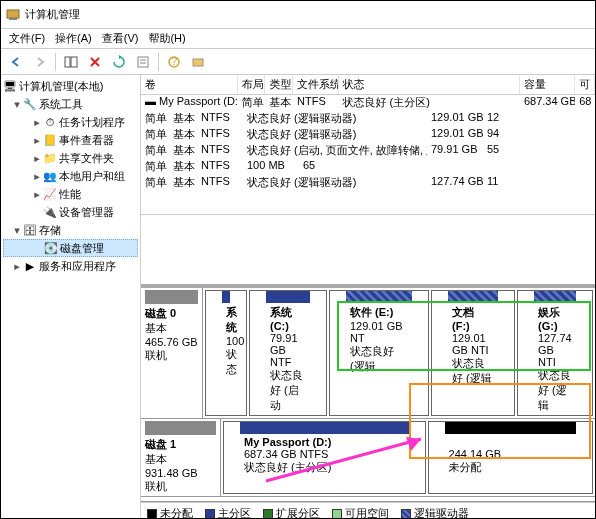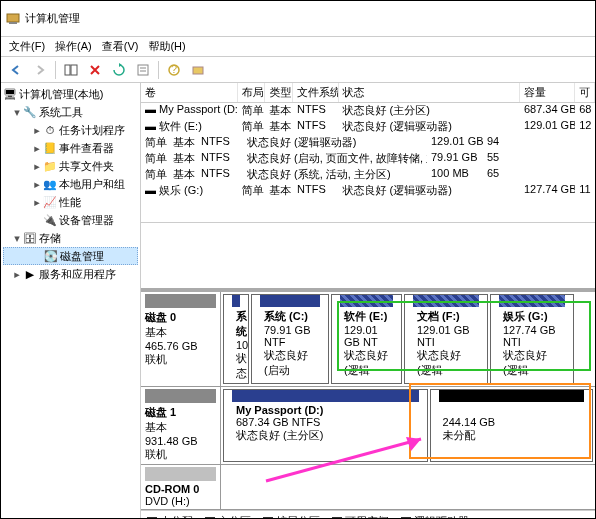--- a/index.html
+++ b/index.html
@@ -1,17 +1,17 @@
 <!DOCTYPE html>
 <html><head>
 <meta charset="utf-8">
 <style>
 * { margin: 0; padding: 0; box-sizing: border-box; font-family: "Microsoft YaHei", "SimSun", sans-serif; font-size: 11px; }
 body { background: #fff; width: 596px; height: 519px; border: 1px solid #000; overflow: hidden; position: relative; }
-.titlebar { height: 36px; display: flex; align-items: center; padding: 0 4px; border-bottom: 1px solid #ccc; }
+.titlebar { height: 28px; display: flex; align-items: center; padding: 0 4px; border-bottom: 1px solid #ccc; }
 .titlebar .ico { width: 16px; height: 16px; margin-right: 4px; display: inline-flex; align-items: center; justify-content: center; }
 .menubar { height: 20px; display: flex; align-items: flex-start; padding: 0 4px; gap: 2px; border-bottom: 1px solid #ccc; }
 .menubar span { padding: 2px 4px; }
 .toolbar { height: 26px; display: flex; align-items: center; padding: 0 4px; gap: 2px; border-bottom: 1px solid #ccc; }
 .tbtn { width: 22px; height: 22px; display: inline-flex; align-items: center; justify-content: center; border: 1px solid transparent; }
 .tsep { width: 1px; height: 18px; background: #ccc; margin: 0 2px; }
 .main { display: flex; height: calc(519px - 22px - 20px - 26px - 2px); }
 .tree { width: 140px; border-right: 1px solid #ccc; padding: 2px; overflow: hidden; }
 .tree-item { display: flex; align-items: center; height: 18px; white-space: nowrap; }
 .tree-item.sel { background: #cce8ff; border: 1px dotted #7aa7d8; }
@@ -23,21 +23,21 @@
 .grid-body { border-bottom: 1px solid #ccc; }
 .grow { display: flex; height: 16px; }
 .gc { padding: 0 4px; overflow: hidden; white-space: nowrap; }
 .c0 { width: 98px; } .c1 { width: 28px; } .c2 { width: 28px; } .c3 { width: 46px; } .c4 { width: 184px; } .c5 { width: 56px; } .c6 { width: 20px; }
 .diskpanel { border-top: 4px solid #aaa; overflow: hidden; }
 .diskrow { display: flex; border-bottom: 1px solid #999; }
 .diskinfo { width: 80px; border-right: 1px solid #999; padding: 2px 4px; }
 .diskinfo .bar { height: 14px; background: #888; margin-bottom: 2px; }
 .diskinfo.cd .bar { background: #c0c0c0; }
 .volrow { flex: 1; display: flex; padding: 2px; gap: 2px; }
-.vol { border: 1px solid #666; padding: 2px 12px; overflow: hidden; }
+.vol { border: 1px solid #666; padding: 2px 20px; overflow: hidden; }
 .vol .vbar { height: 12px; background: #2a3f8f; margin: -2px -4px 2px -4px; }
 .vol.hatch .vbar { background: repeating-linear-gradient(45deg,#2a3f8f,#2a3f8f 3px,#5a72c2 3px,#5a72c2 6px); }
 .vol.unalloc .vbar { background: #000; }
 .greenbox { position: absolute; border: 2px solid #2bc22b; pointer-events: none; }
 .orangebox { position: absolute; border: 2px solid #ff8c1a; pointer-events: none; }
 .arrow { position: absolute; pointer-events: none; }
 .legend { display: flex; align-items: center; gap: 4px; padding: 3px 6px; border-top: 1px solid #ccc; flex-wrap: wrap; }
 .lg { display: inline-flex; align-items: center; gap: 3px; margin-right: 8px; }
 .sw { width: 10px; height: 10px; border: 1px solid #333; }
 .sw.un { background: #000; }
@@ -187,21 +187,20 @@
         <div class="grow">
           <div class="gc c0">▬ My Passport (D:)</div>
           <div class="gc c1">简单</div>
           <div class="gc c2">基本</div>
           <div class="gc c3">NTFS</div>
           <div class="gc c4">状态良好 (主分区)</div>
           <div class="gc c5">687.34 GB</div>
           <div class="gc c6">68</div>
         </div>
         <div class="grow">
-          <div class="gc c0">▬ 软件 (E:)</div>
           <div class="gc c1">简单</div>
           <div class="gc c2">基本</div>
           <div class="gc c3">NTFS</div>
           <div class="gc c4">状态良好 (逻辑驱动器)</div>
           <div class="gc c5">129.01 GB</div>
           <div class="gc c6">12</div>
         </div>
         <div class="grow">
           <div class="gc c1">简单</div>
           <div class="gc c2">基本</div>
@@ -215,26 +214,24 @@
           <div class="gc c2">基本</div>
           <div class="gc c3">NTFS</div>
           <div class="gc c4">状态良好 (启动, 页面文件, 故障转储, 主分区)</div>
           <div class="gc c5">79.91 GB</div>
           <div class="gc c6">55</div>
         </div>
         <div class="grow">
           <div class="gc c1">简单</div>
           <div class="gc c2">基本</div>
           <div class="gc c3">NTFS</div>
-          <div class="gc c4">状态良好 (系统, 活动, 主分区)</div>
           <div class="gc c5">100 MB</div>
           <div class="gc c6">65</div>
         </div>
         <div class="grow">
-          <div class="gc c0">▬ 娱乐 (G:)</div>
           <div class="gc c1">简单</div>
           <div class="gc c2">基本</div>
           <div class="gc c3">NTFS</div>
           <div class="gc c4">状态良好 (逻辑驱动器)</div>
           <div class="gc c5">127.74 GB</div>
           <div class="gc c6">11</div>
         </div>
       </div>
 
     <div style="flex:1"></div>
@@ -244,23 +241,23 @@
         <div class="diskinfo">
           <div class="bar"></div>
           <b>磁盘 0</b><br>
           <span>基本</span><br>
           <span>465.76 GB</span><br>
           <span>联机</span>
         </div>
         <div class="volrow" id="disk0vols">
             <div class="vol" style="width: 26px;"><div class="vbar"></div><b>系统</b><br>100<br>状态</div>
             <div class="vol" style="width: 78px;"><div class="vbar"></div><b>系统  (C:)</b><br>79.91 GB NTF<br>状态良好 (启动</div>
-            <div class="vol hatch" style="width: 71px;"><div class="vbar"></div><b>软件  (E:)</b><br>129.01 GB NT<br>状态良好 (逻辑</div>
+            <div class="vol hatch" style="width: 100px;"><div class="vbar"></div><b>软件  (E:)</b><br>129.01 GB NT<br>状态良好 (逻辑</div>
             <div class="vol hatch" style="width: 84px;"><div class="vbar"></div><b>文档  (F:)</b><br>129.01 GB NTI<br>状态良好 (逻辑</div>
-            <div class="vol hatch" style="width: 84px;"><div class="vbar"></div><b>娱乐  (G:)</b><br>127.74 GB NTI<br>状态良好 (逻辑</div>
+            <div class="vol hatch" style="width: 76px;"><div class="vbar"></div><b>娱乐  (G:)</b><br>127.74 GB NTI<br>状态良好 (逻辑</div>
           </div>
       </div>
 
       <div class="diskrow" style="height:78px">
         <div class="diskinfo">
           <div class="bar"></div>
           <b>磁盘 1</b><br>
           <span>基本</span><br>
           <span>931.48 GB</span><br>
           <span>联机</span>
@@ -274,25 +271,20 @@
           </div>
           <div class="vol unalloc" style="flex:1">
             <div class="vbar"></div><br>
             <span>244.14 GB</span><br>
             <span>未分配</span>
           </div>
         </div>
       </div>
 
       <div class="diskrow">
-        <div class="diskinfo cd">
-          <div class="bar"></div>
-          <b>CD-ROM 0</b><br>
-          <span>DVD (H:)</span>
-        </div>
         <div class="volrow"></div>
       </div>
 
       <div class="legend">
         <span class="lg">
             <span class="sw un"></span>
             <span>未分配</span>
           </span>
         <span class="lg">
             <span class="sw pri"></span>

